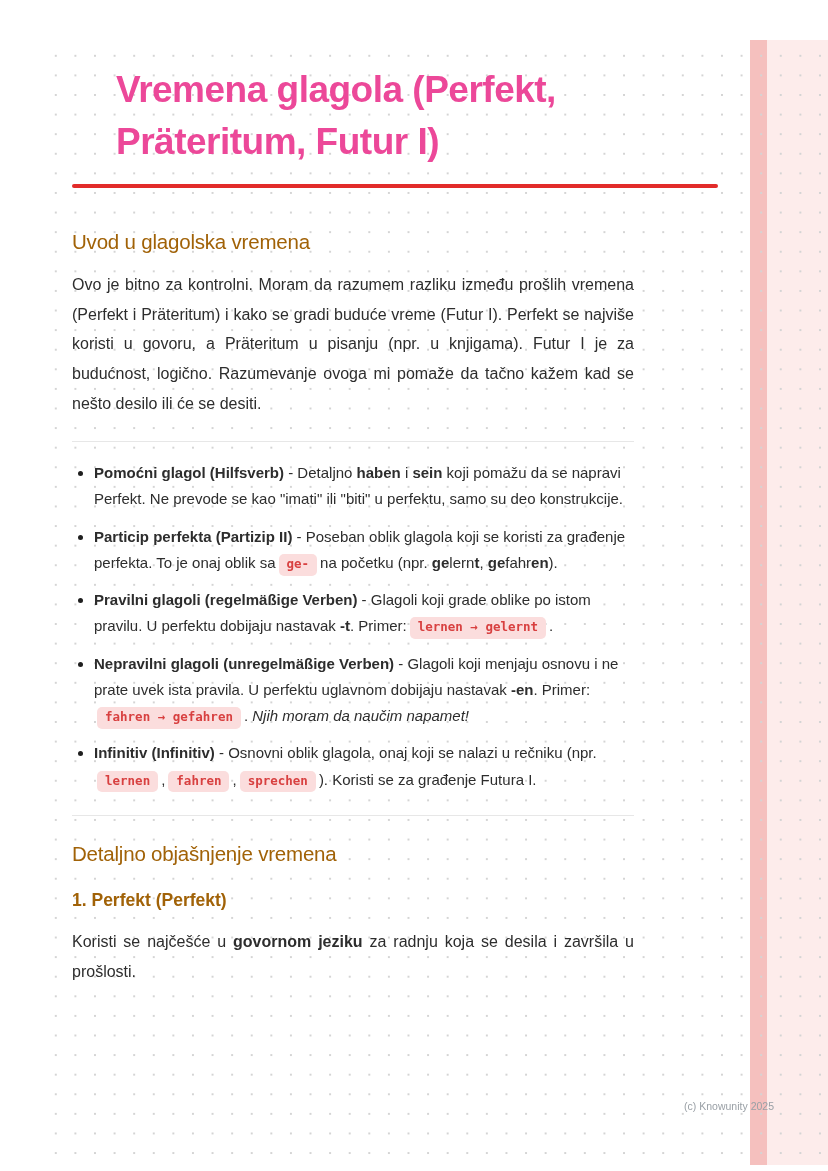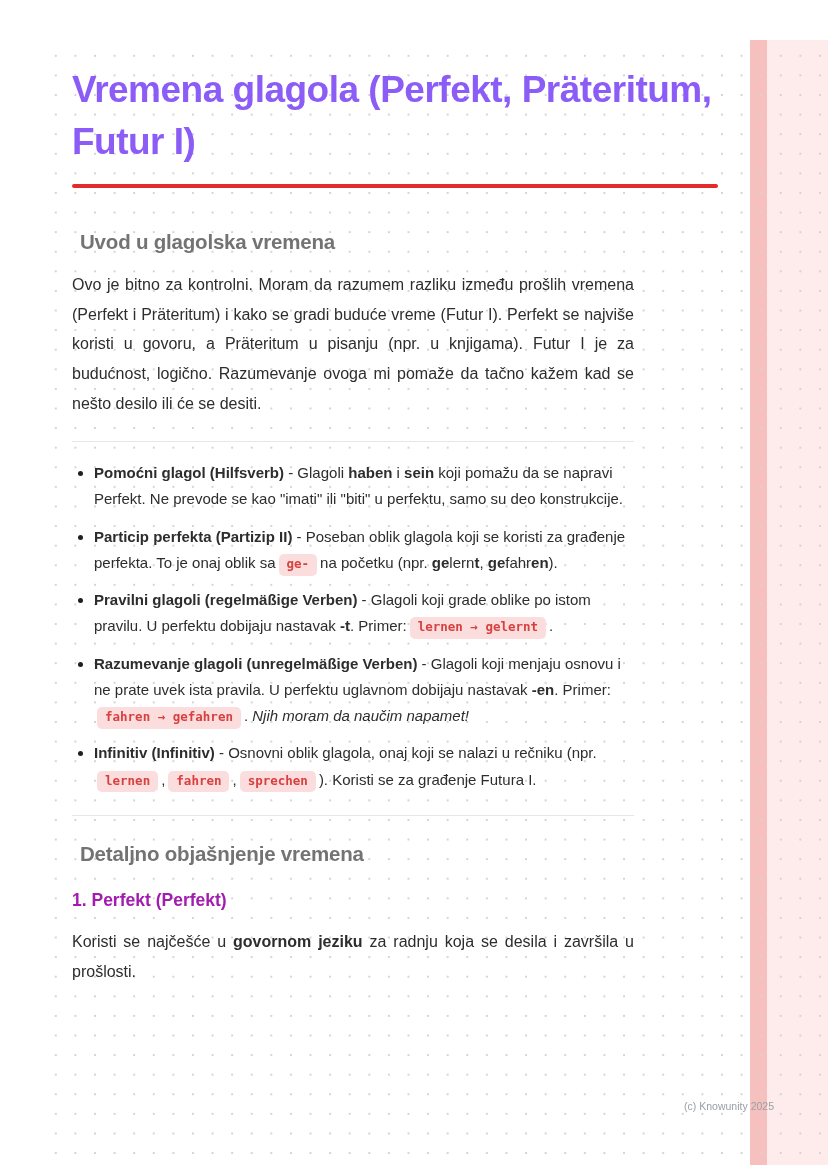--- a/index.html
+++ b/index.html
@@ -38,40 +38,40 @@
   }
 
   .content {
     position: absolute; left: 72px; top: 64px; width: 646px;
     z-index: 3;
   }
 
   h1 {
     font-size: 37px; line-height: 1.4; font-weight: 700;
     letter-spacing: -0.5px;
-    color: #8b5cf6;
+    color: #ec4899;
+    margin-left: 44px;
   }
   .title-rule {
     margin-top: 16px;
     height: 4px; width: 646px;
     background: #e22b2a;
     border-radius: 2px;
   }
 
   h2 {
-    font-size: 20.5px; font-weight: 700; color: #737373;
+    font-size: 20.5px; font-weight: 400; color: #a16207;
     letter-spacing: -0.2px;
     margin-top: 42px;
-    margin-left: 8px;
   }
   h2.tight { margin-top: 28px; }
   h2.tight2 { margin-top: 26px; }
 
   h3 {
-    font-size: 17.5px; font-weight: 700; color: #a21caf;
+    font-size: 17.5px; font-weight: 700; color: #a16207;
     margin-top: 24px;
   }
 
   .body-text {
     width: 562px;
     font-size: 16px; line-height: 1.87;
     margin-top: 16px;
     color: #2d2d2d;
   }
   .justify { text-align: justify; }
@@ -130,24 +130,24 @@
   <div class="content">
     <h1>Vremena glagola (Perfekt, Präteritum, Futur I)</h1>
     <div class="title-rule"></div>
 
     <h2>Uvod u glagolska vremena</h2>
     <p class="body-text justify">Ovo je bitno za kontrolni. Moram da razumem razliku između prošlih vremena (Perfekt i Präteritum) i kako se gradi buduće vreme (Futur I). Perfekt se najviše koristi u govoru, a Präteritum u pisanju (npr. u knjigama). Futur I je za budućnost, logično. Razumevanje ovoga mi pomaže da tačno kažem kad se nešto desilo ili će se desiti.</p>
 
     <div class="divider"></div>
 
     <ul class="bullet-list">
-        <li><span class="seg-b">Pomoćni glagol (Hilfsverb)</span><span> - Glagoli </span><span class="seg-b">haben</span><span> i </span><span class="seg-b">sein</span><span> koji pomažu da se napravi Perfekt. Ne prevode se kao "imati" ili "biti" u perfektu, samo su deo konstrukcije.</span></li>
+        <li><span class="seg-b">Pomoćni glagol (Hilfsverb)</span><span> - Detaljno </span><span class="seg-b">haben</span><span> i </span><span class="seg-b">sein</span><span> koji pomažu da se napravi Perfekt. Ne prevode se kao "imati" ili "biti" u perfektu, samo su deo konstrukcije.</span></li>
         <li><span class="seg-b">Particip perfekta (Partizip II)</span><span> - Poseban oblik glagola koji se koristi za građenje perfekta. To je onaj oblik sa</span><span class="chip">ge-</span><span>na početku (npr. </span><span class="seg-b">ge</span><span>lern</span><span class="seg-b">t</span><span>, </span><span class="seg-b">ge</span><span>fahr</span><span class="seg-b">en</span><span>).</span></li>
         <li><span class="seg-b">Pravilni glagoli (regelmäßige Verben)</span><span> - Glagoli koji grade oblike po istom pravilu. U perfektu dobijaju nastavak </span><span class="seg-b">-t</span><span>. Primer:</span><span class="chip">lernen → gelernt</span><span>.</span></li>
-        <li><span class="seg-b">Razumevanje glagoli (unregelmäßige Verben)</span><span> - Glagoli koji menjaju osnovu i ne prate uvek ista pravila. U perfektu uglavnom dobijaju nastavak </span><span class="seg-b">-en</span><span>. Primer:</span><span class="chip">fahren → gefahren</span><span>. </span><span class="seg-i">Njih moram da naučim napamet!</span></li>
+        <li><span class="seg-b">Nepravilni glagoli (unregelmäßige Verben)</span><span> - Glagoli koji menjaju osnovu i ne prate uvek ista pravila. U perfektu uglavnom dobijaju nastavak </span><span class="seg-b">-en</span><span>. Primer:</span><span class="chip">fahren → gefahren</span><span>. </span><span class="seg-i">Njih moram da naučim napamet!</span></li>
         <li><span class="seg-b">Infinitiv (Infinitiv)</span><span> - Osnovni oblik glagola, onaj koji se nalazi u rečniku (npr.</span><span class="chip">lernen</span><span>,</span><span class="chip">fahren</span><span>,</span><span class="chip">sprechen</span><span>). Koristi se za građenje Futura I.</span></li>
       </ul>
 
     <div class="divider"></div>
 
     <h2 class="tight2">Detaljno objašnjenje vremena</h2>
     <h3>1. Perfekt (Perfekt)</h3>
     <p class="body-text justify"><span>Koristi se najčešće u </span><span class="seg-b">govornom jeziku</span><span> za radnju koja se desila i završila u prošlosti.</span></p>
   </div>
 

